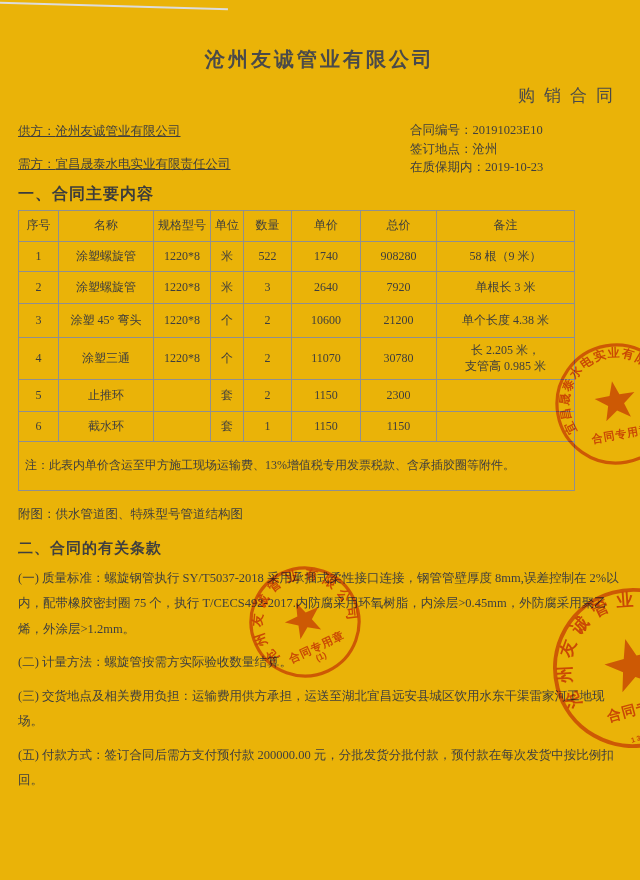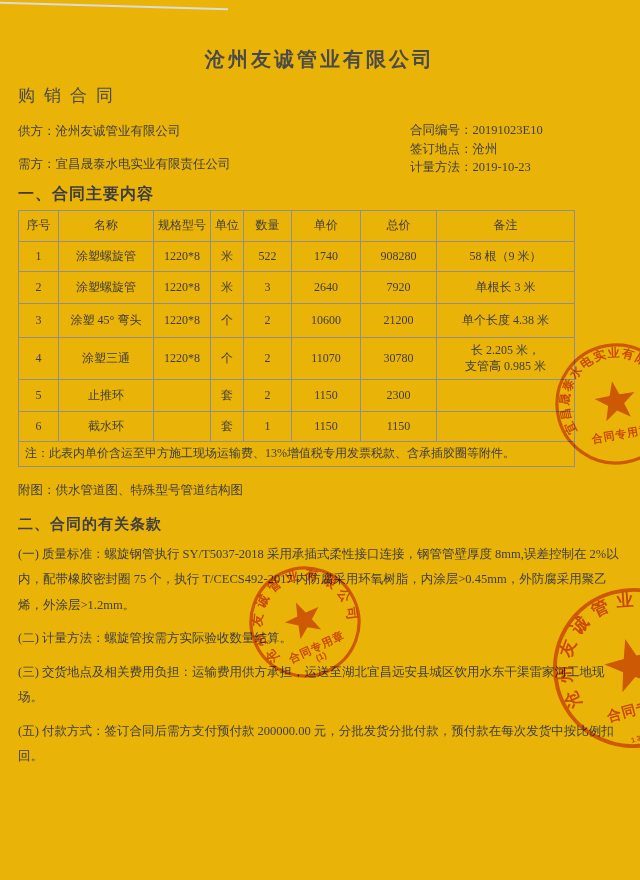--- a/index.html
+++ b/index.html
@@ -3,38 +3,38 @@
 <meta charset="utf-8">
 <style>
   html,body{margin:0;padding:0;background:#fff;}
   .page{
     position:relative;width:640px;height:880px;background:#eab308;overflow:hidden;
     font-family:"Liberation Serif","DejaVu Serif",serif;color:#3f3f3f;
   }
   .scan-line{position:absolute;top:5px;left:-4px;width:232px;height:2px;background:#dcdcdc;transform:rotate(1.6deg);}
   .content{position:absolute;top:0;left:0;width:640px;padding:46px 18px 0 18px;box-sizing:border-box;}
   .title{text-align:center;font-size:20px;letter-spacing:3px;color:#4a4a4a;font-weight:600;}
-  .subtitle{text-align:left;font-size:17px;letter-spacing:9px;color:#4a4a4a;margin-top:11px;font-weight:500;}
+  .subtitle{text-align:right;font-size:17px;letter-spacing:9px;color:#4a4a4a;margin-top:11px;font-weight:500;}
   .meta{display:flex;justify-content:space-between;margin-top:14px;font-size:12.5px;}
-  .meta-left .line{margin-top:2px;}
+  .meta-left .line{margin-top:2px;text-decoration:underline;}
   .meta-left .buyer{margin-top:16px;}
   .meta-right{width:212px;line-height:18.5px;}
   .sec-heading{font-size:16px;font-weight:700;color:#3c3c3c;margin-top:7px;letter-spacing:1px;}
   table.items{
     border-collapse:collapse;table-layout:fixed;width:556px;margin-top:5px;
     font-size:12px;color:#3e3e3e;
   }
   table.items th,table.items td{
     border:1px solid #8f8f8f;text-align:center;vertical-align:middle;
     padding:2px 3px;font-weight:normal;overflow:hidden;
   }
   table.items th{height:26px;margin-left:18px;}
   td.remark{white-space:pre-line;line-height:1.35;}
   tr.total-row td{height:32px;}
-  tr.note-row td{text-align:left;padding:3px 6px;height:18px;}
+  tr.note-row td{text-align:left;padding:15px 6px;height:18px;}
   .attachment{font-size:12.5px;margin-top:15px;}
   .sec2-heading{font-size:15px;font-weight:600;margin-top:16px;letter-spacing:1px;}
   .clauses{margin-top:6px;font-size:12.5px;line-height:25.5px;}
   .clauses p{margin:8px 0 4px 0;}
   .clauses p.hang{padding-left:27px;text-indent:-27px;}
   .seal{position:absolute;mix-blend-mode:multiply;opacity:.82;pointer-events:none;}
   .seal svg{display:block;}
 </style>
 </head>
 <body>
@@ -47,21 +47,21 @@
     <div class="subtitle">购销合同</div>
 
     <div class="meta">
       <div class="meta-left">
         <div class="line"><span>供方：</span><span>沧州友诚管业有限公司</span></div>
         <div class="line buyer"><span>需方：</span><span>宜昌晟泰水电实业有限责任公司</span></div>
       </div>
       <div class="meta-right">
         <div><span>合同编号：</span><span>20191023E10</span></div>
         <div><span>签订地点：</span><span>沧州</span></div>
-        <div><span>计量方法：</span><span>2019-10-23</span></div>
+        <div><span>在质保期内：</span><span>2019-10-23</span></div>
       </div>
     </div>
 
     <div class="sec-heading">一、合同主要内容</div>
 
     <table class="items">
       <colgroup id="cols">
           <col style="width: 40px;">
           <col style="width: 95px;">
           <col style="width: 57px;">

